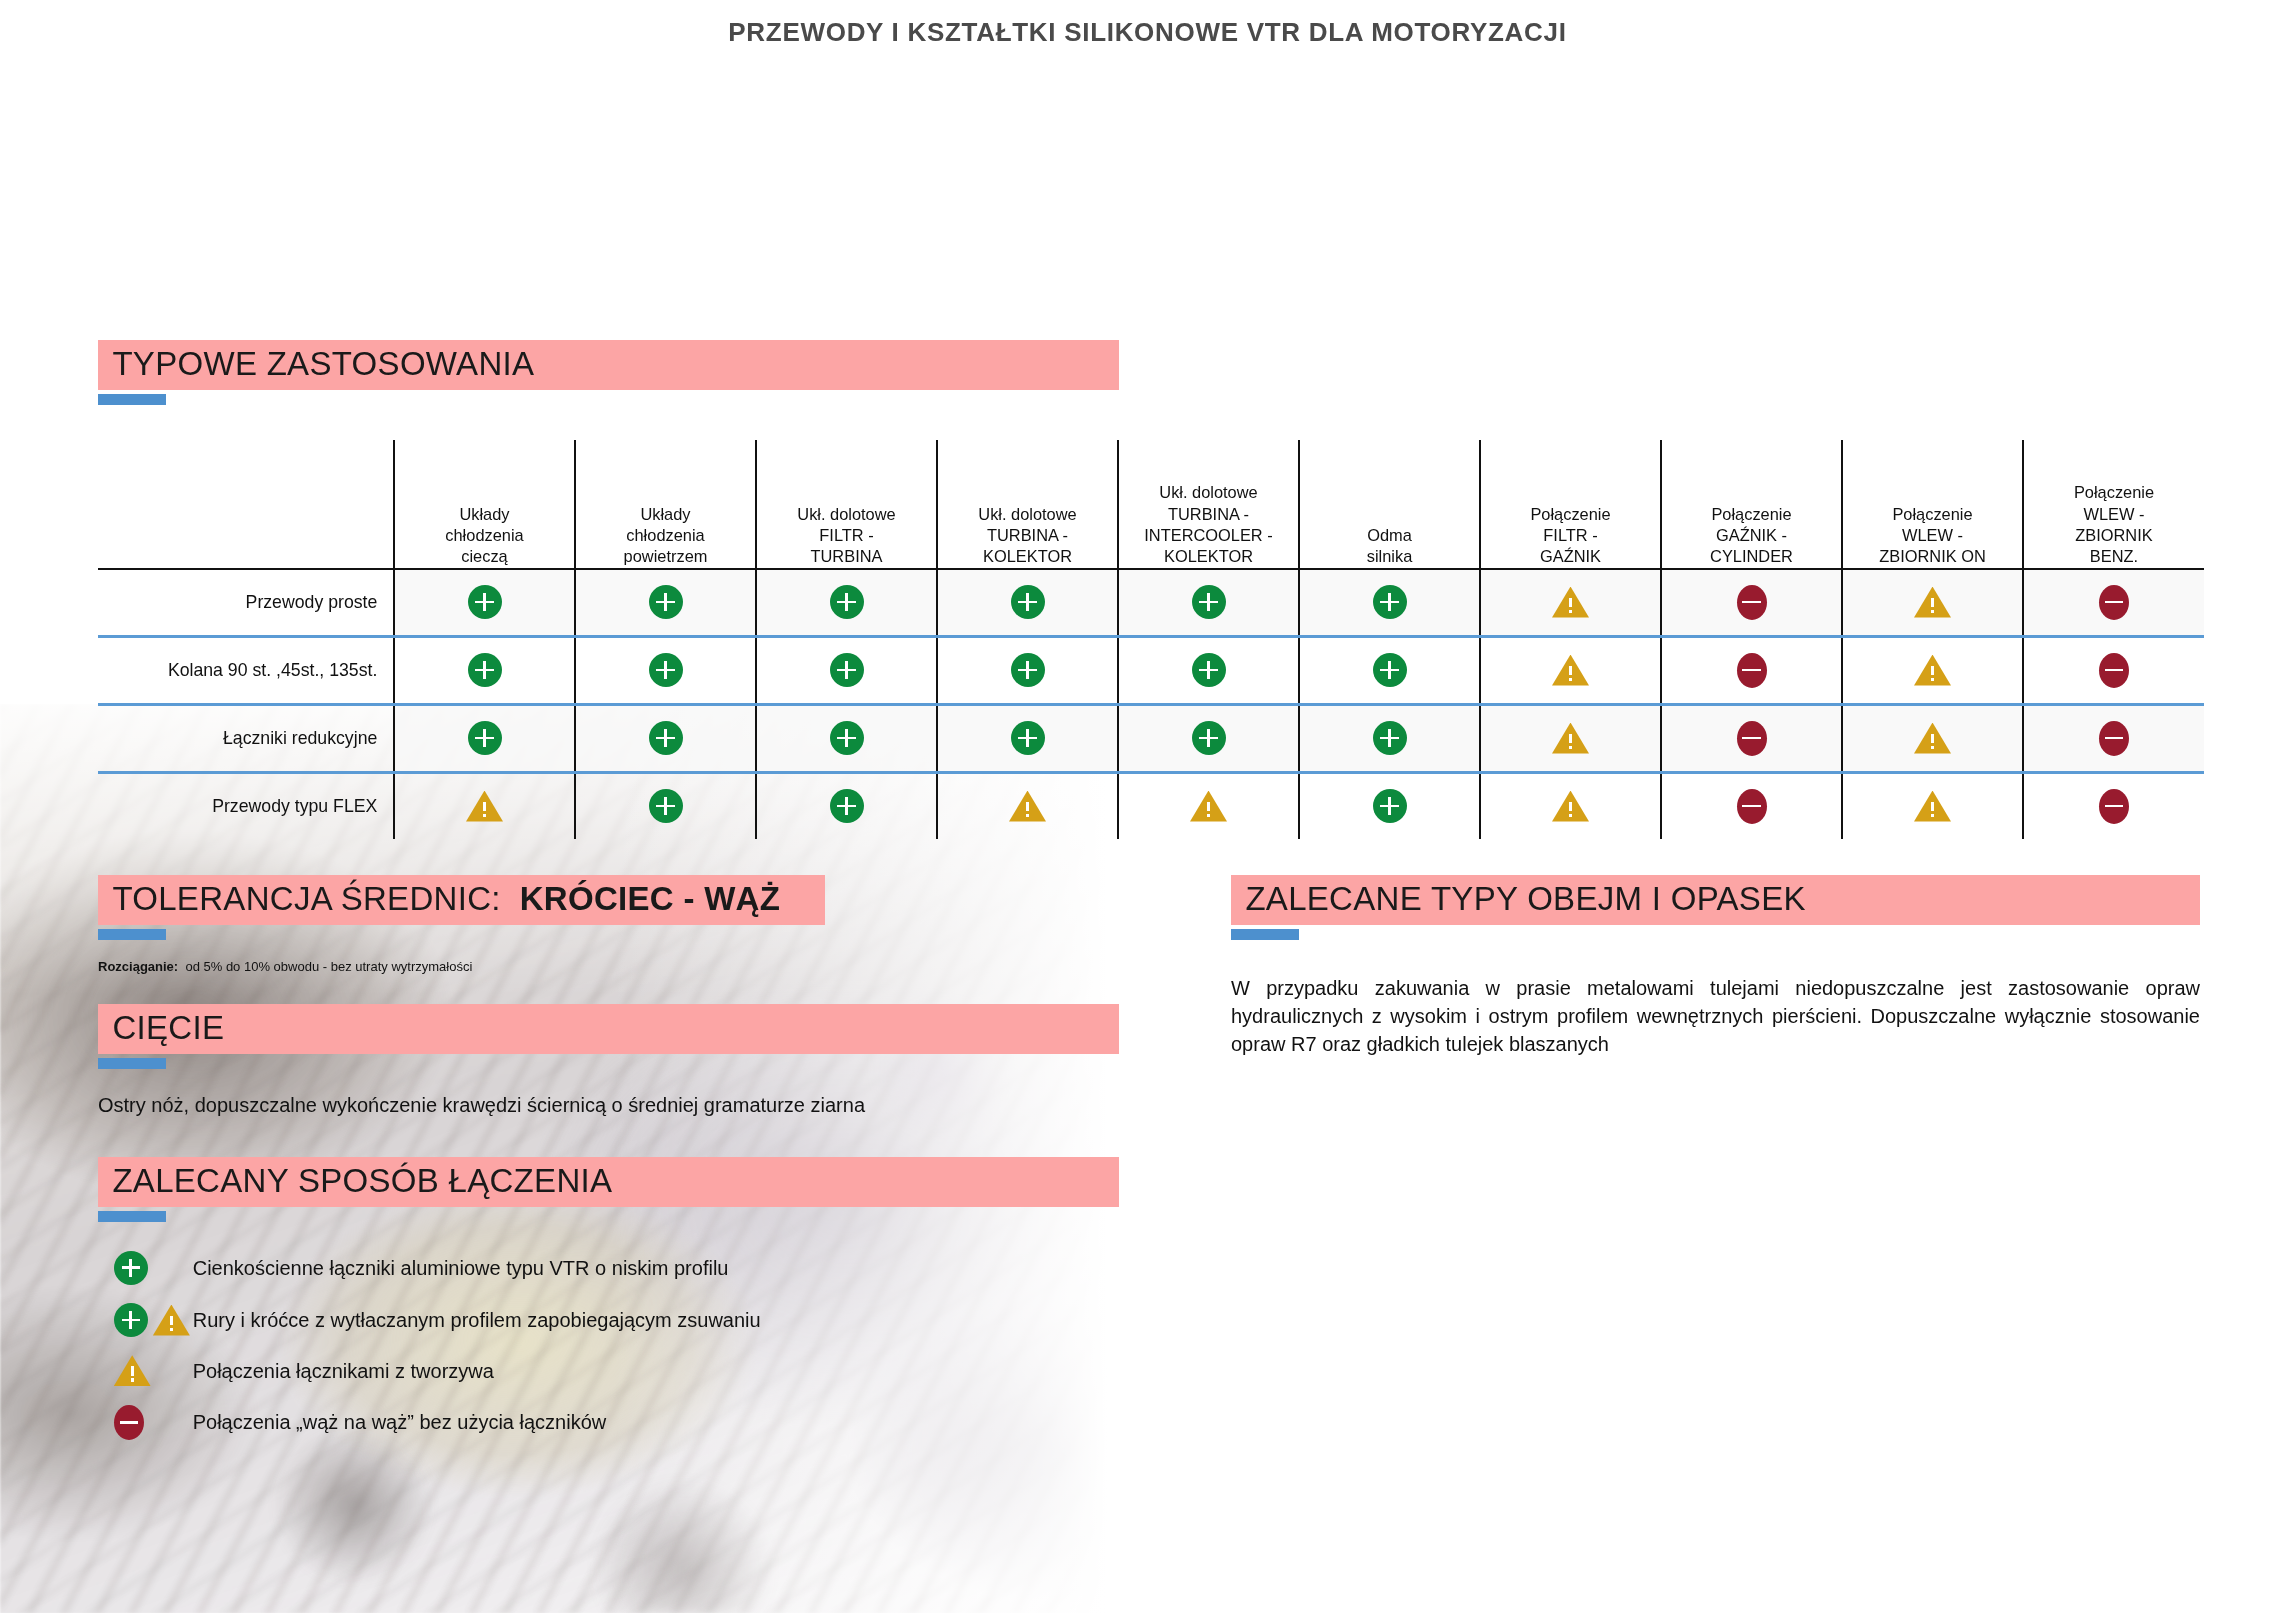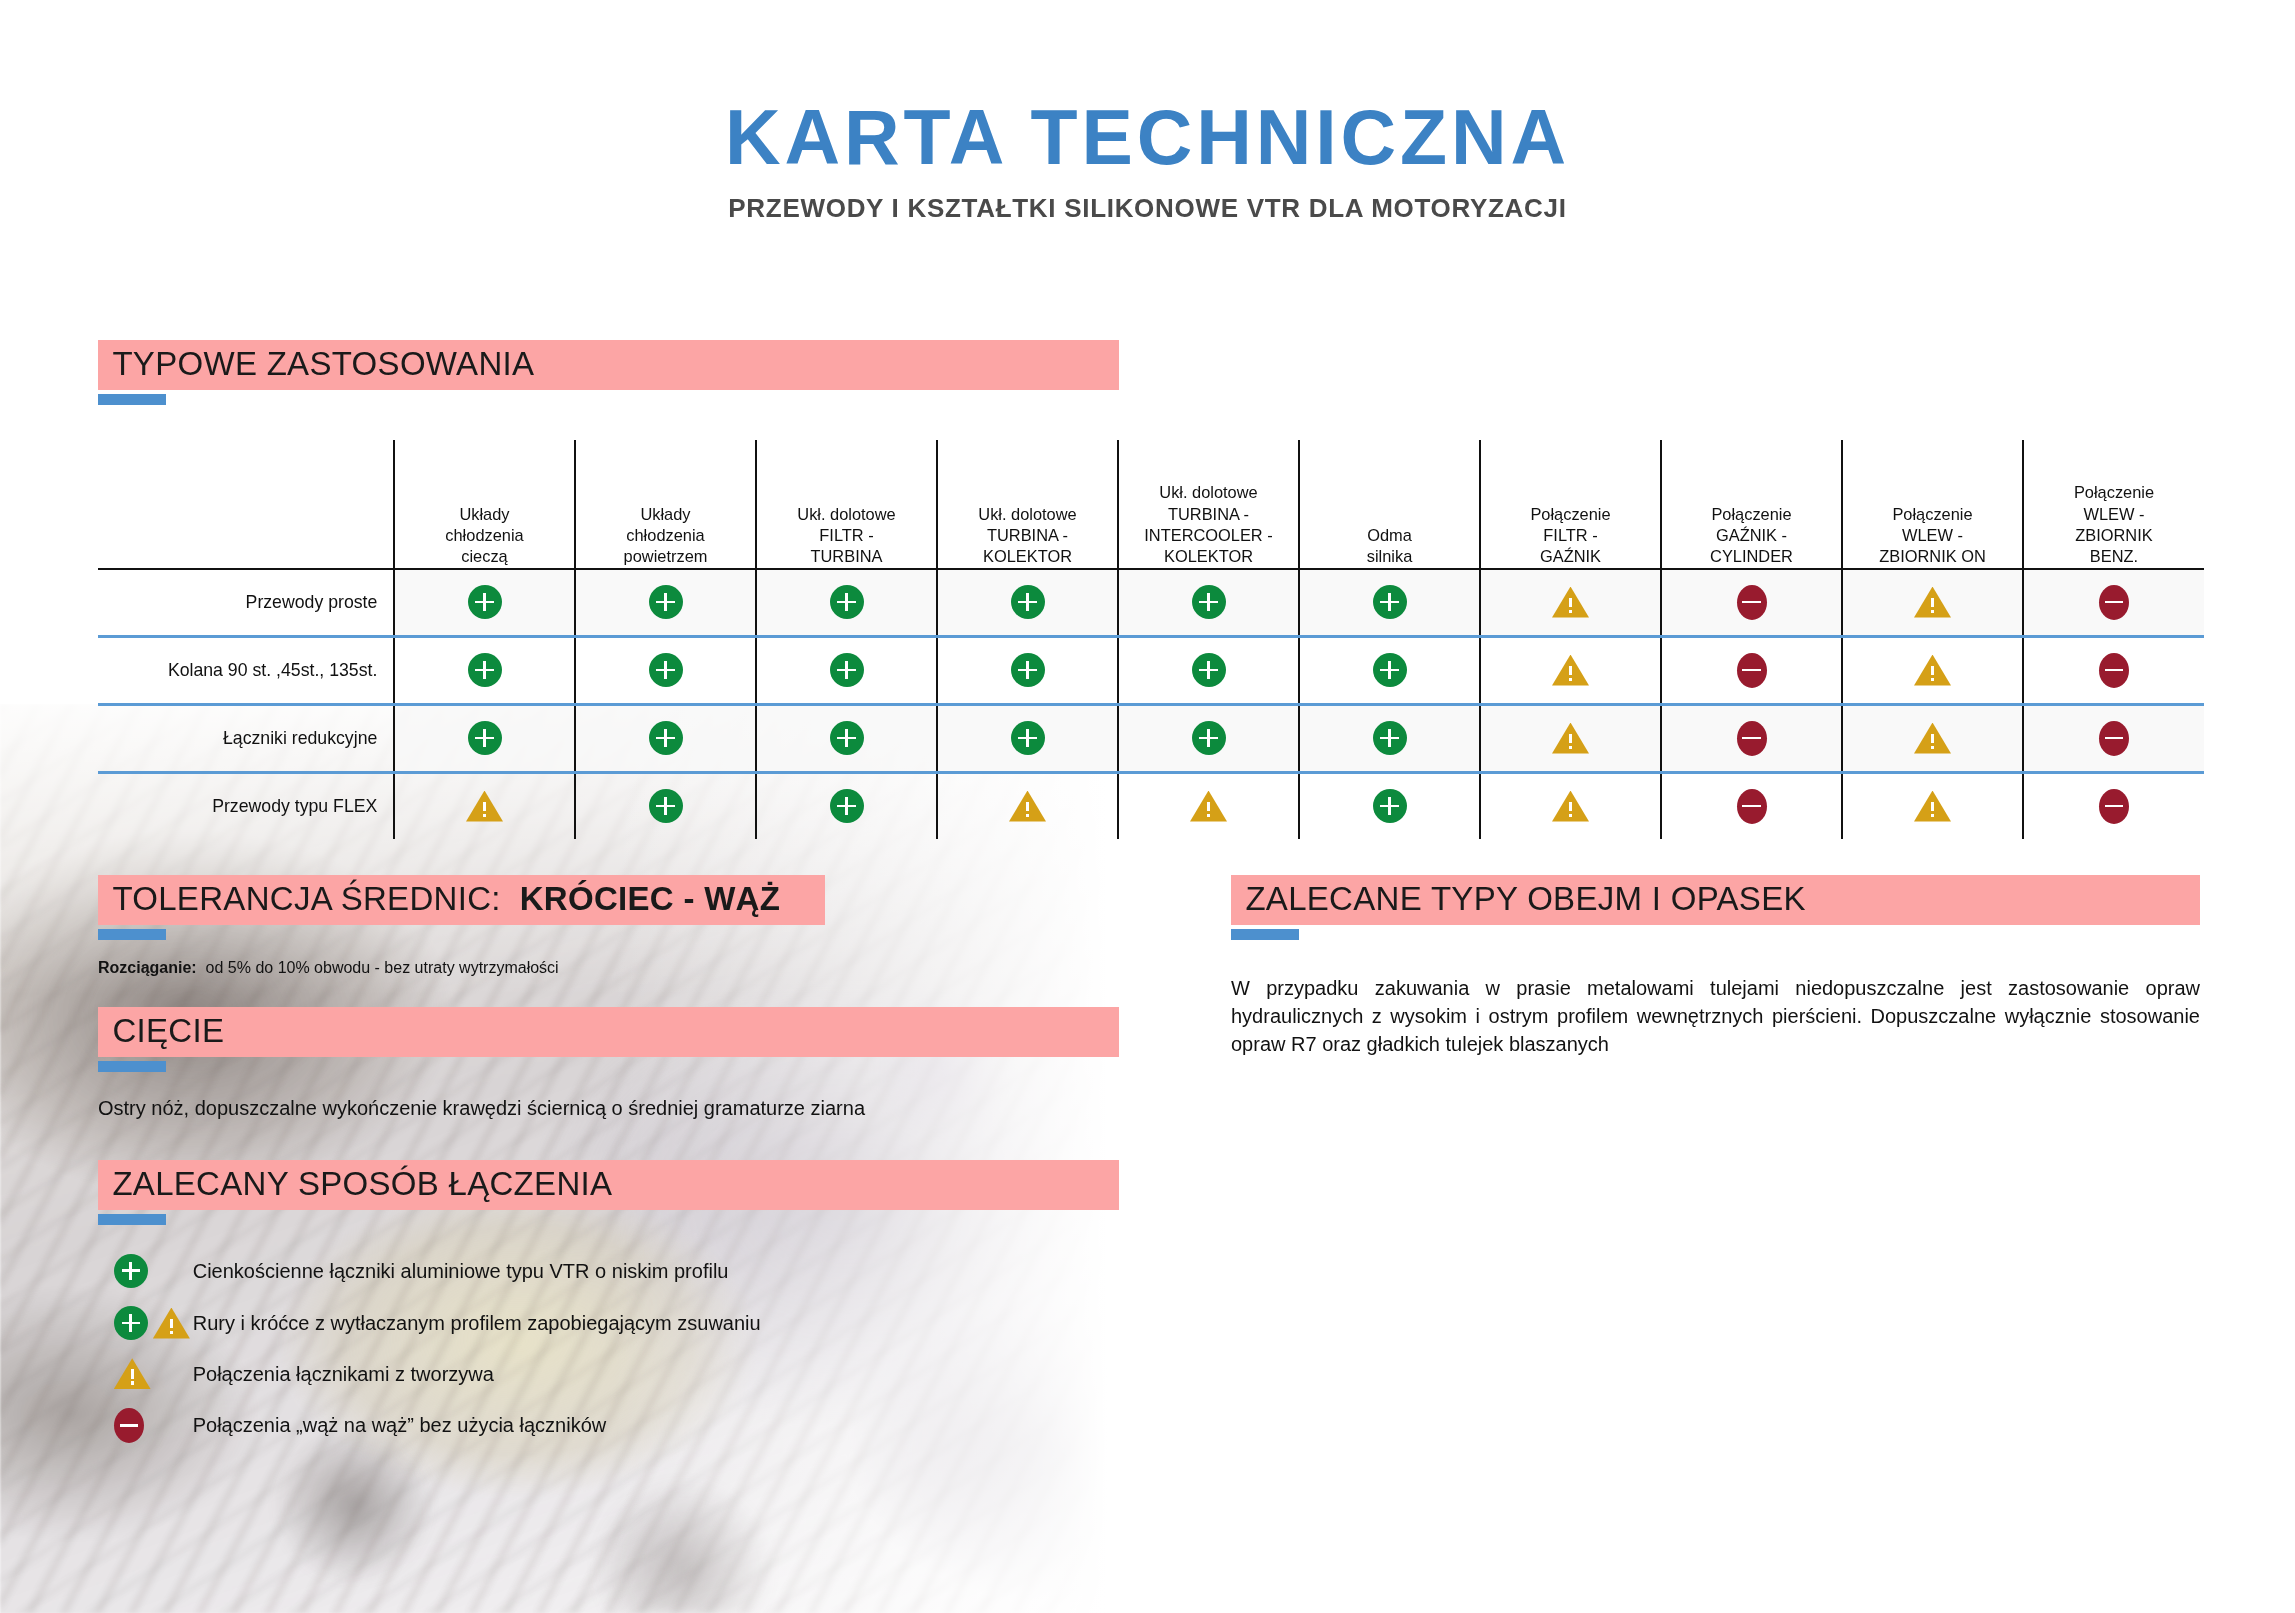--- a/index.html
+++ b/index.html
@@ -149,21 +149,21 @@
   #legend .item{display:flex;align-items:center;}
   #legend .lbl{margin-left:9.2px;white-space:nowrap;}
   #legend .gap1{width:59px;}
   #legend .gap2{width:26px;}
 
   
   #col-left{position:absolute;left:98px;top:875px;width:1021px;}
   #col-right{position:absolute;left:1231px;top:875px;width:969px;}
 
   .body-txt{font-size:20px;line-height:1.42;color:#121212;margin:0;}
-  .kv{font-size:16px;color:#121212;margin:0;}
+  .kv{font-size:13px;color:#121212;margin:0;}
   .kv b{font-weight:bold;}
 
   #tol-head{width:727px;}
   #cut-head{width:1021px;}
   #join-head{width:1021px;}
   #clamp-head{width:969px;}
 
   .spaced{margin-top:19.6px;}
 
   
@@ -180,21 +180,20 @@
 
 <div id="bg-photo">
   <div class="layer bgA"></div>
   <div class="layer bgB"></div>
   <div class="layer bgC"></div>
   <div class="layer bgFade"></div>
 </div>
 
 <div id="page">
 
-  <h1 class="doc-title">KARTA TECHNICZNA</h1>
   <h2 class="doc-subtitle">PRZEWODY I KSZTAŁTKI SILIKONOWE VTR DLA MOTORYZACJI</h2>
 
   <section id="applications">
 
     <div class="sec-head" id="app-title">
       <span class="band">TYPOWE ZASTOSOWANIA</span>
       <span class="bar"></span>
     </div>
 
     <table class="app">

